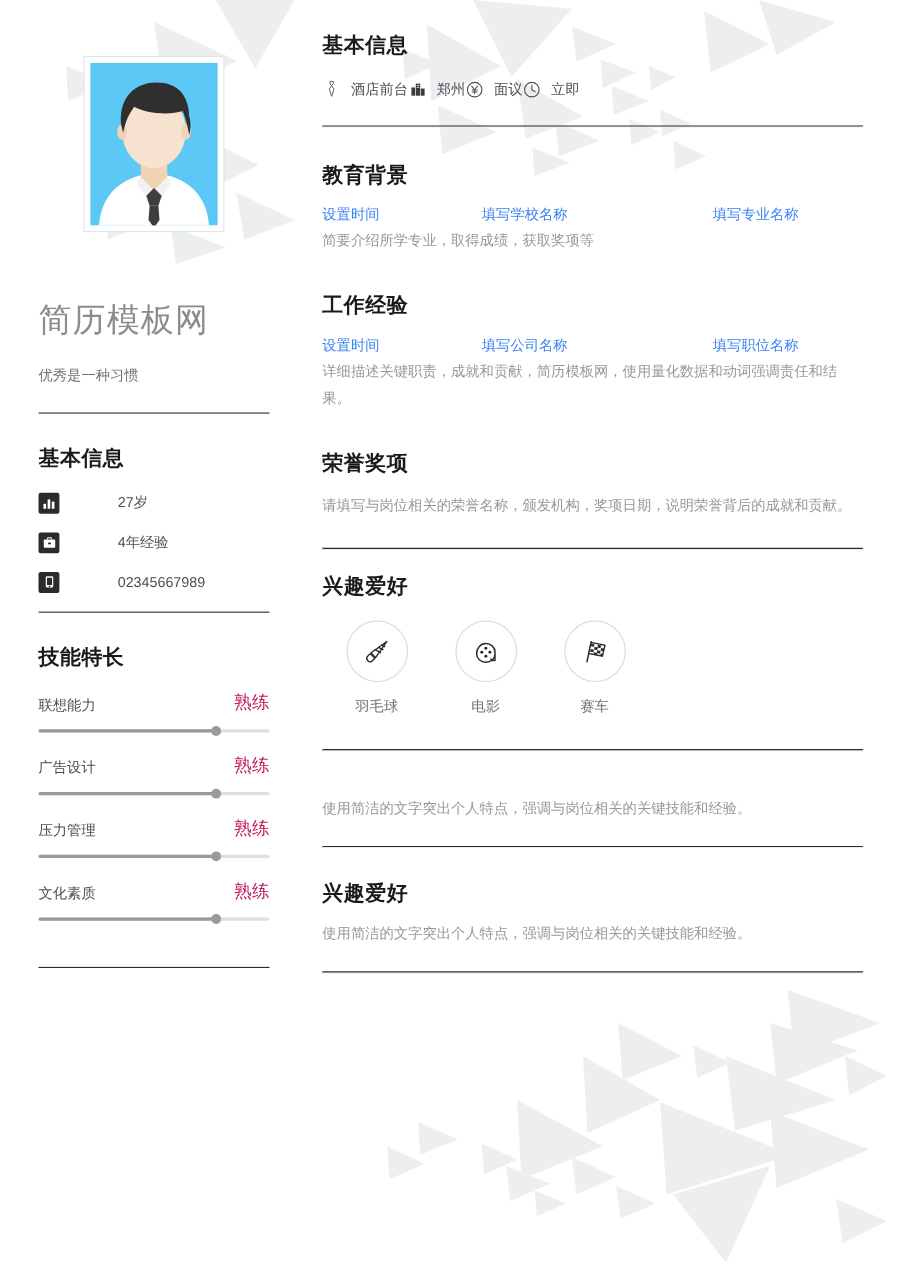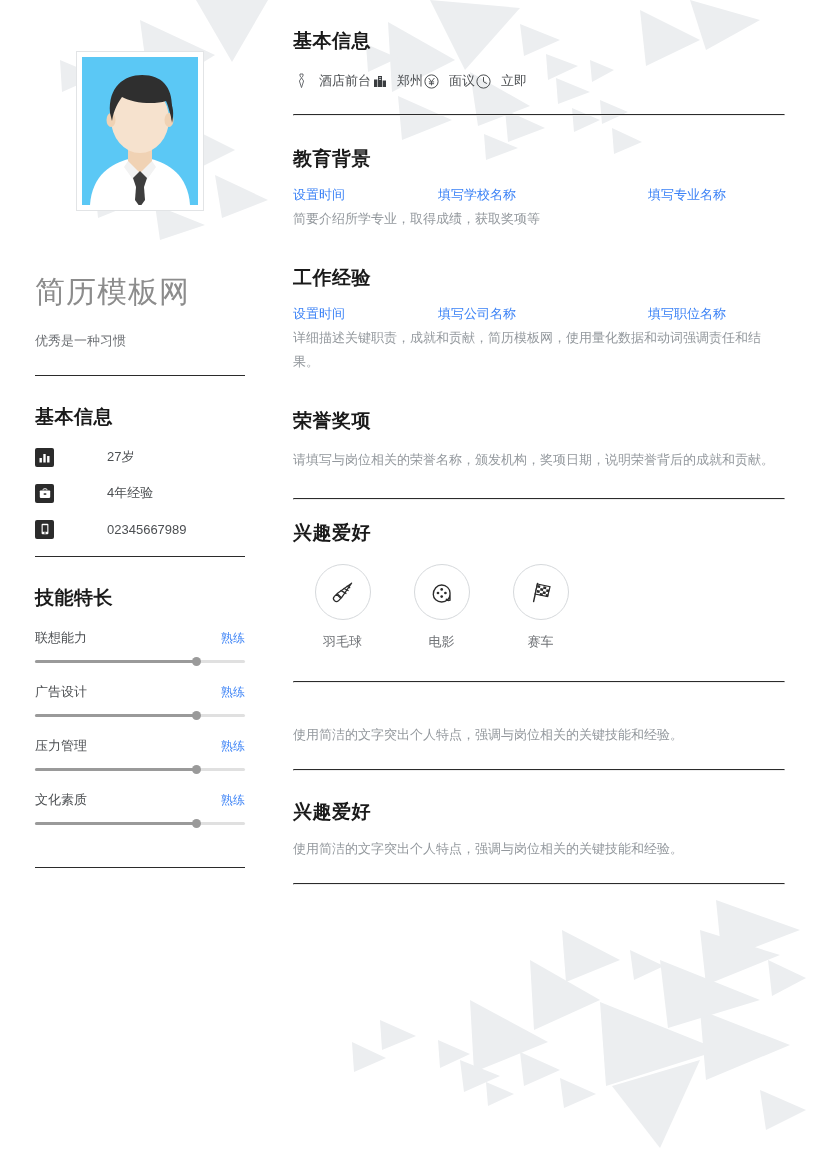--- a/index.html
+++ b/index.html
@@ -98,21 +98,21 @@
   .info-ico svg { display: block; }
   .info-txt { font-size: 13px; color: #4c4f52; }
 
   
   .skill { margin-bottom: 20px; }
   .skill-top {
     display: flex; justify-content: space-between; align-items: flex-end;
     margin-bottom: 13px;
   }
   .skill-name  { font-size: 13px; color: #4c4f52; }
-  .skill-level { font-size: 12px; color: #3b82f6; }
+  .skill-level { font-size: 16px; color: #be185d; }
   .skill-track {
     position: relative;
     height: 3px;
     background: #e0e0e0;
     border-radius: 2px;
   }
   .skill-fill {
     position: absolute; left: 0; top: 0; height: 3px;
     background: #9a9a9a;
     border-radius: 2px;

